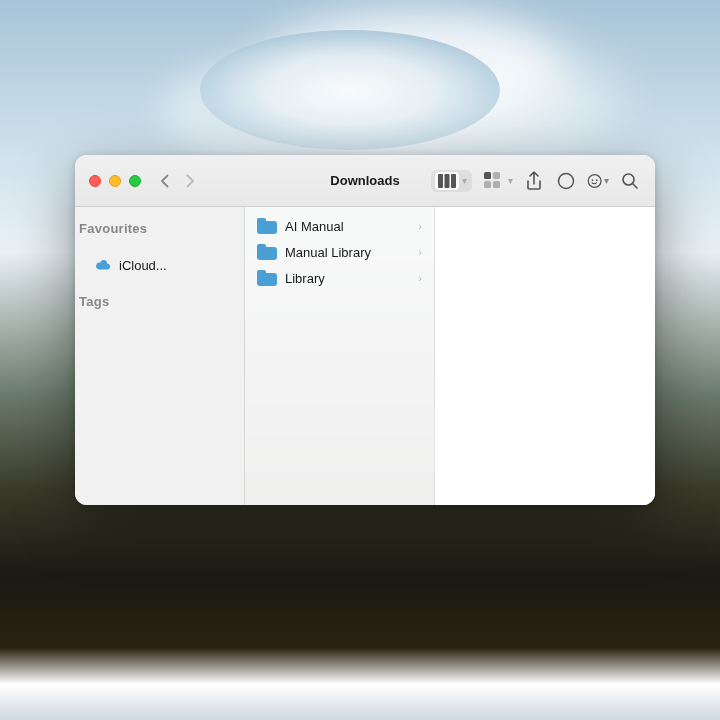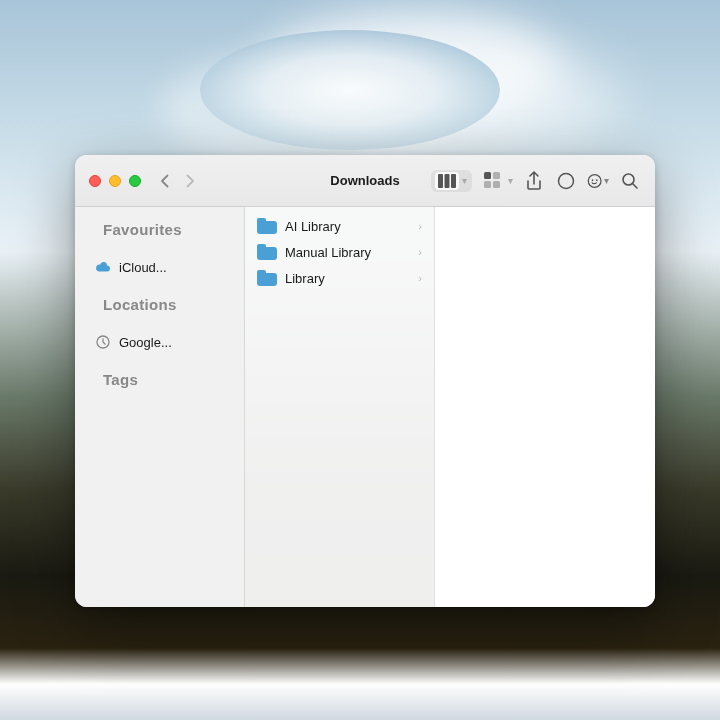--- a/index.html
+++ b/index.html
@@ -56,21 +56,21 @@
         60px -20px 40px rgba(255,255,255,0.7),
         120px 10px 50px rgba(255,255,255,0.5),
         -40px 20px 30px rgba(255,255,255,0.4);
     }
 
     .finder-window {
       position: absolute;
       top: 155px;
       left: 75px;
       width: 580px;
-      height: 452px;
+      height: 350px;
       background: rgba(248, 248, 248, 0.96);
       border-radius: 12px;
       box-shadow: 0 20px 60px rgba(0,0,0,0.4), 0 2px 8px rgba(0,0,0,0.2);
       overflow: hidden;
       z-index: 10;
       display: flex;
       flex-direction: column;
     }
 
     
@@ -190,24 +190,24 @@
       padding: 10px 0;
       flex-shrink: 0;
       overflow-y: auto;
     }
 
     .sidebar-section {
       margin-bottom: 8px;
     }
 
     .sidebar-section-label {
-      font-size: 15px;
+      font-size: 13px;
       font-weight: 600;
       color: #888;
-      padding: 4px 28px;
+      padding: 4px 4px;
       letter-spacing: 0.02em;
       text-transform: none;
     }
 
     .sidebar-item {
       display: flex;
       align-items: center;
       gap: 8px;
       padding: 4px 14px;
       cursor: pointer;
@@ -416,49 +416,36 @@
           <div class="sidebar-item-icon icon-icloud">
             <svg width="16" height="12" viewBox="0 0 16 12" fill="none">
               <path d="M4 10.5h8a3 3 0 100-6 3.5 3.5 0 00-6.9-.8A2.5 2.5 0 004 10.5z" fill="#4a9fd5"></path>
             </svg>
           </div>
           <span class="sidebar-item-label">iCloud...</span>
         </div>
 
       </div>
 
-      <div class="sidebar-section">
-        <div class="sidebar-section-label">Locations</div>
-
-        <div class="sidebar-item">
-          <div class="sidebar-item-icon icon-google">
-            <svg width="14" height="14" viewBox="0 0 14 14" fill="none">
-              <circle cx="7" cy="7" r="6" stroke="#888" stroke-width="1.3"></circle>
-              <path d="M7 4v3l2 2" stroke="#888" stroke-width="1.3" stroke-linecap="round"></path>
-            </svg>
-          </div>
-          <span class="sidebar-item-label">Google...</span>
-        </div>
-      </div>
 
       <div class="sidebar-section">
         <div class="sidebar-section-label">Tags</div>
       </div>
 
     </div>
 
     <div class="main-content">
 
       <div class="file-panel">
 
         <div class="file-item">
           <div class="file-item-icon">
             <div class="folder-icon"></div>
           </div>
-          <span class="file-item-name">AI Library</span>
+          <span class="file-item-name">AI Manual</span>
           <span class="file-item-chevron">›</span>
         </div>
 
         <div class="file-item">
           <div class="file-item-icon">
             <div class="folder-icon"></div>
           </div>
           <span class="file-item-name">Manual Library</span>
           <span class="file-item-chevron">›</span>
         </div>

